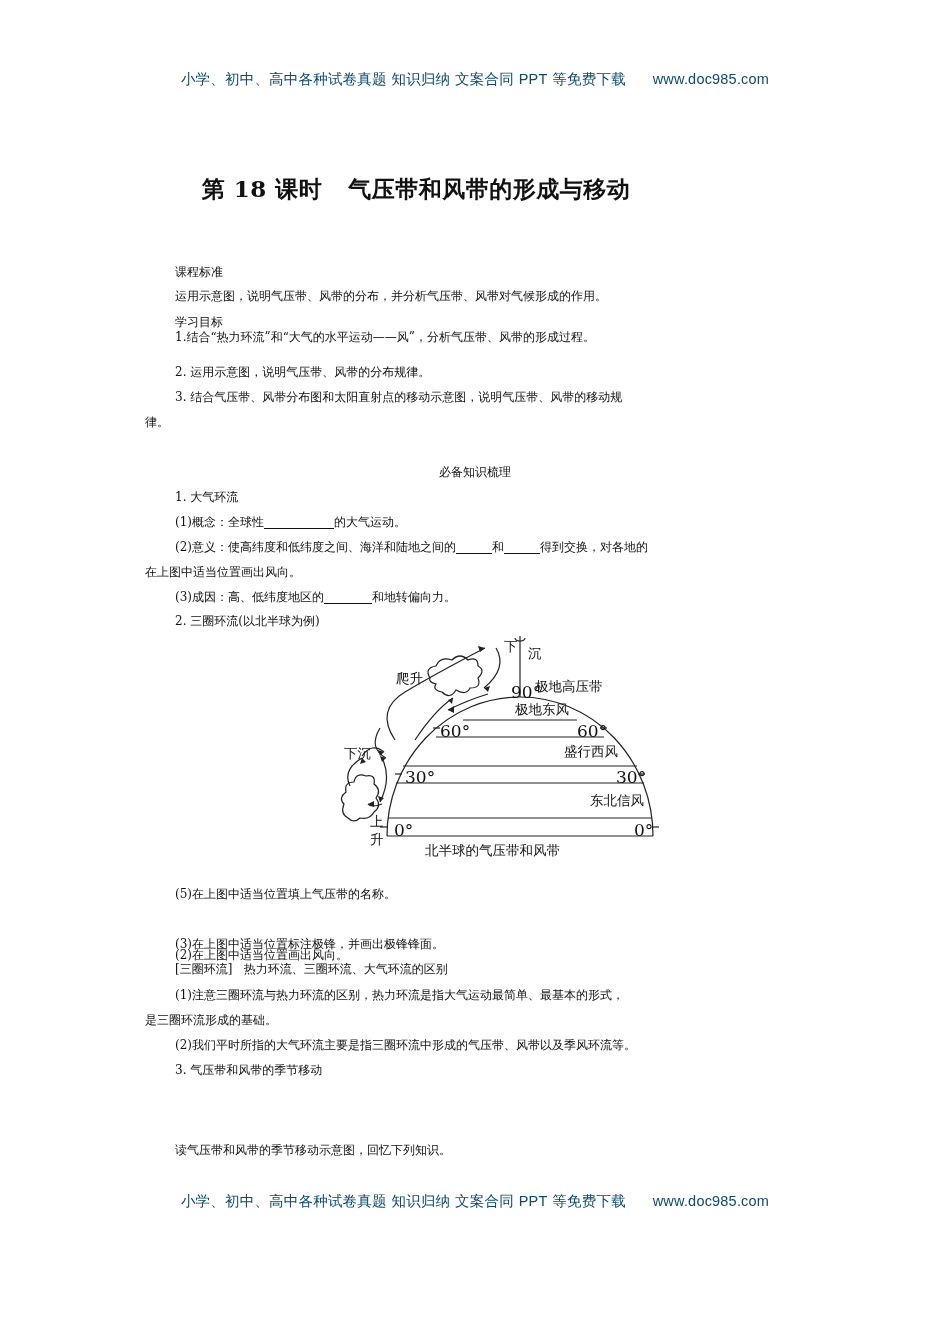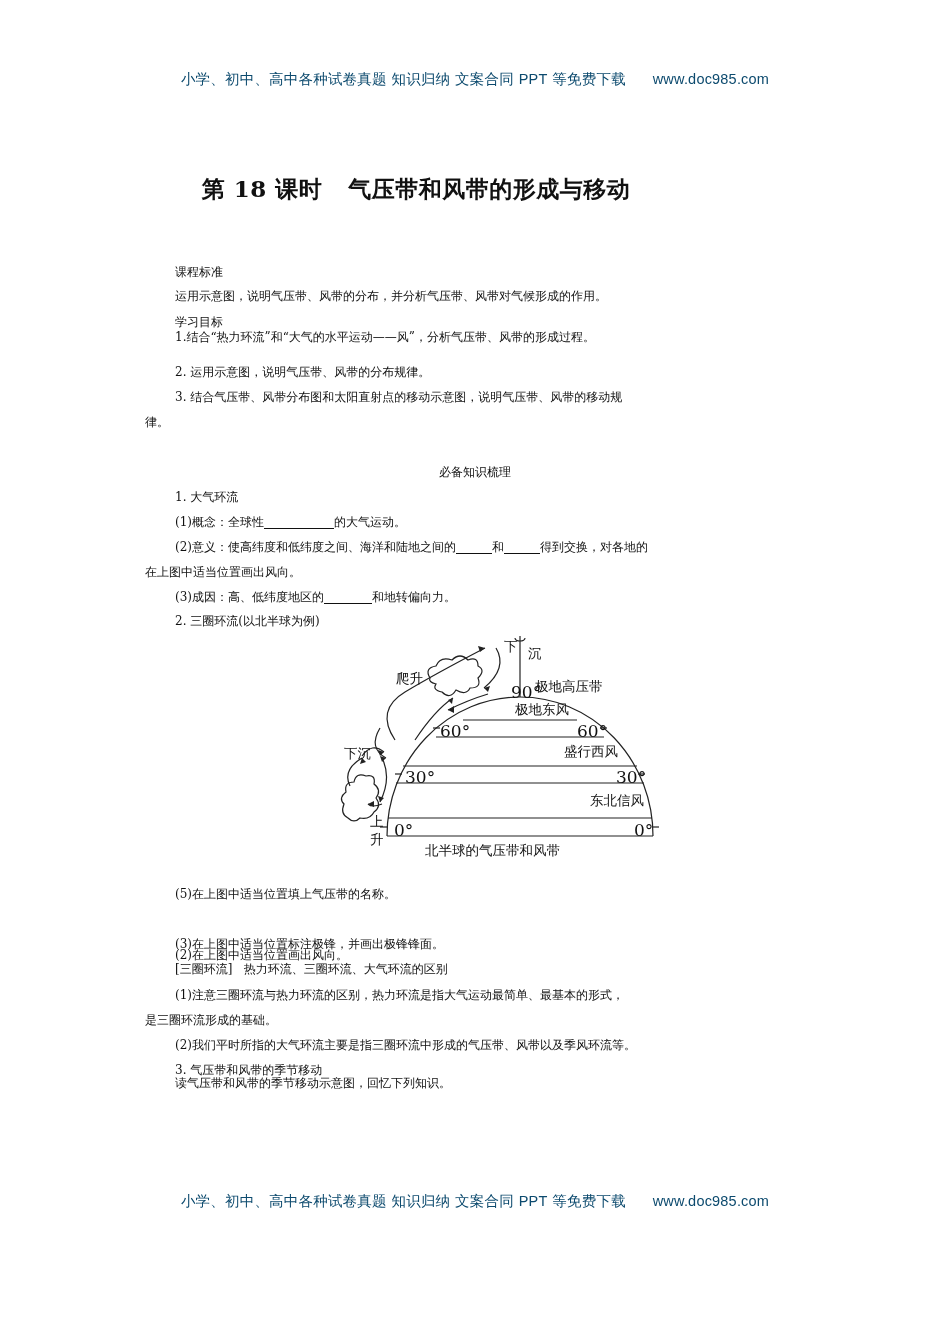--- a/index.html
+++ b/index.html
@@ -133,20 +133,20 @@
 <div class="line ind" style="top:884px;">(5)在上图中适当位置填上气压带的名称。</div>
 <div class="line ind" style="top:909px;margin-top:36px;">(2)在上图中适当位置画出风向。</div>
 <div class="line ind" style="top:934px;">(3)在上图中适当位置标注极锋，并画出极锋锋面。</div>
 <div class="line ind" style="top:959px;">
   <span>[三圈环流]</span>&nbsp;&nbsp;&nbsp;<span>热力环流、三圈环流、大气环流的区别</span>
 </div>
 <div class="line ind" style="top:985px;">(1)注意三圈环流与热力环流的区别，热力环流是指大气运动最简单、最基本的形式，</div>
 <div class="line flush" style="top:1010px;">是三圈环流形成的基础。</div>
 <div class="line ind" style="top:1035px;">(2)我们平时所指的大气环流主要是指三圈环流中形成的气压带、风带以及季风环流等。</div>
 <div class="line ind" style="top:1060px;">3.  气压带和风带的季节移动</div>
-<div class="line ind" style="top:1073px;">读气压带和风带的季节移动示意图，回忆下列知识。</div>
+<div class="line ind" style="top:1140px;">读气压带和风带的季节移动示意图，回忆下列知识。</div>
 
 <div class="hdr" style="top:1192px;">
   <span>小学、初中、高中各种试卷真题  知识归纳  文案合同</span>
   <span class="ppt">PPT</span>
   <span>等免费下载</span>
   <span class="url">www.doc985.com</span>
 </div>
 
 </body></html>

